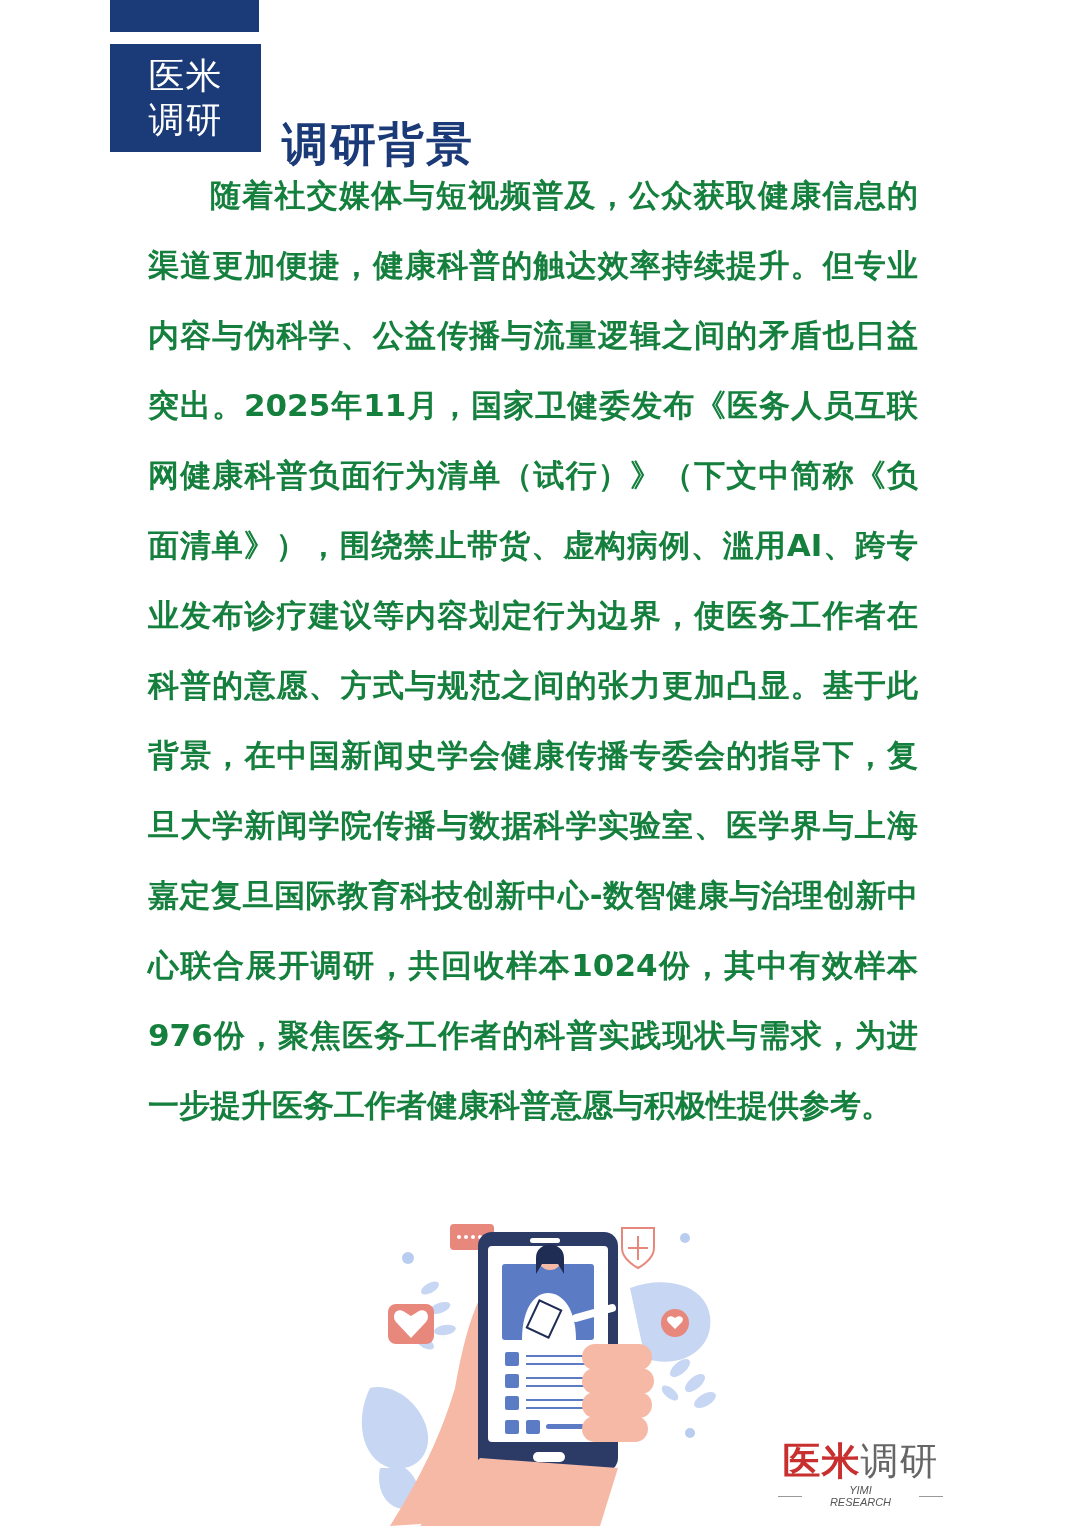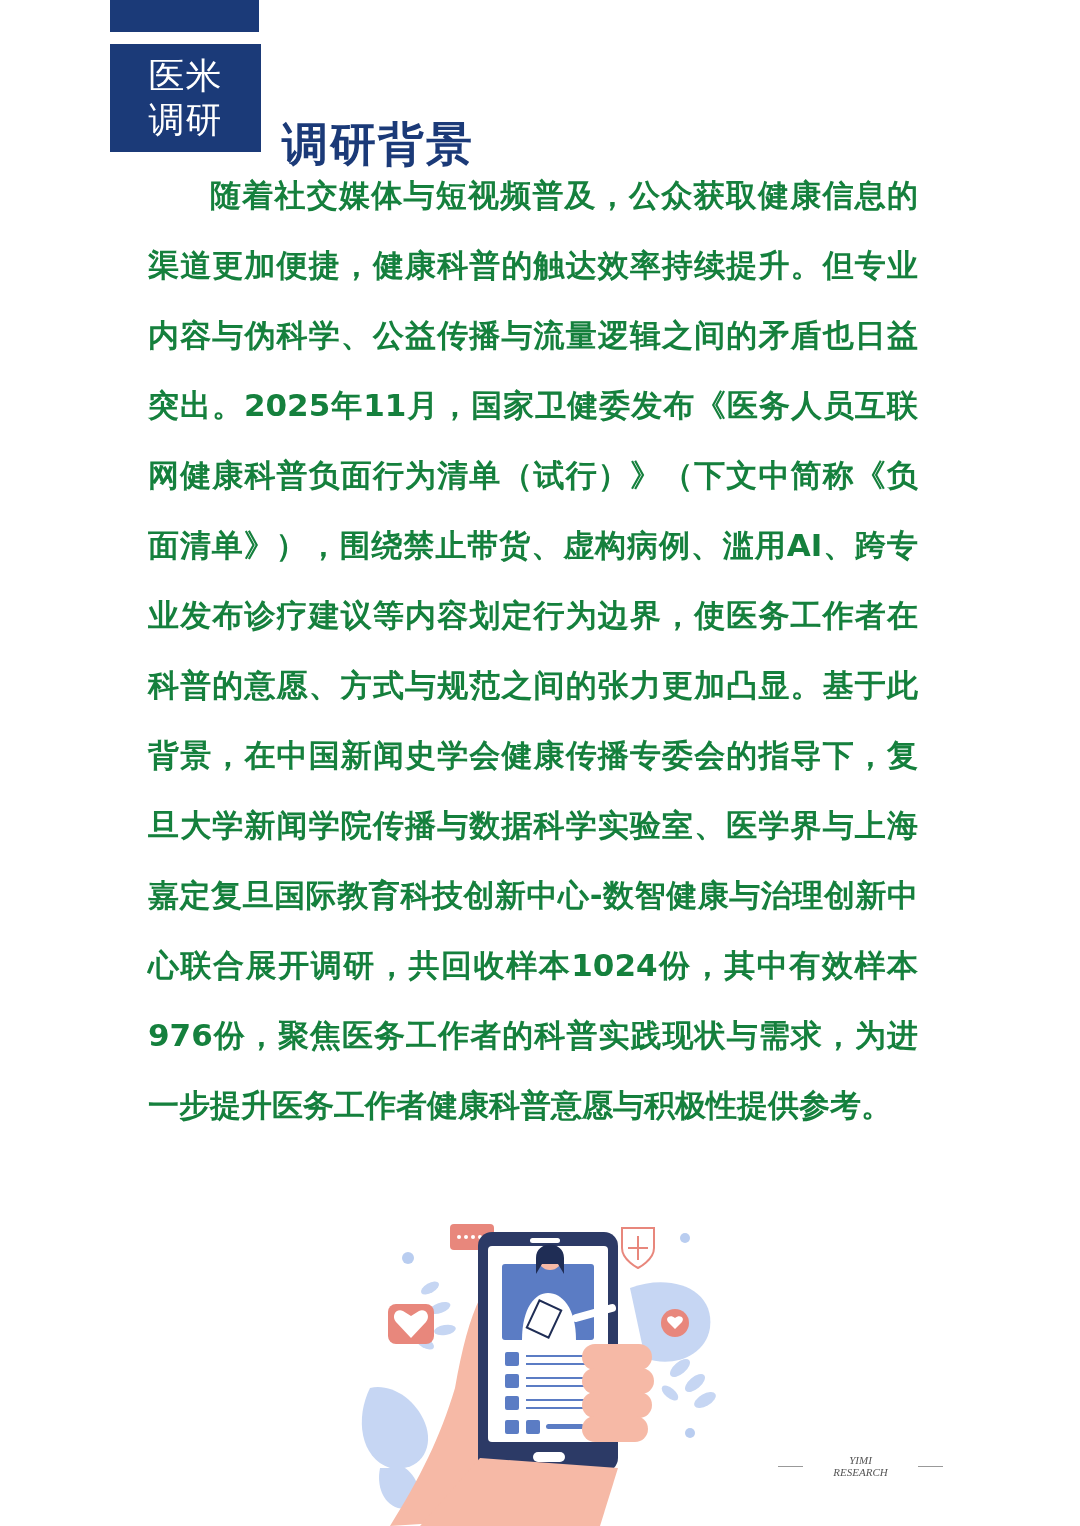--- a/index.html
+++ b/index.html
@@ -7,21 +7,21 @@
   .top-bar { position:absolute; left:110px; top:0; width:149px; height:32px; background:#1b3a78; }
   .badge { position:absolute; left:110px; top:44px; width:151px; height:108px; background:#1b3a78; color:#ffffff; display:flex; flex-direction:column; justify-content:center; align-items:center; font-size:36px; line-height:44px; font-weight:300; letter-spacing:1px; }
   .title { position:absolute; left:282px; top:70px; font-size:46px; font-weight:bold; color:#1b3a78; letter-spacing:2px; line-height:60px;margin-top:44px; }
   .body-text { position:absolute; left:148px; top:160px; width:770px; color:#15803d; font-size:31px; font-weight:bold; line-height:70px; }
   .body-text p { margin:0; text-indent:2em; text-align:justify; }
   .illustration { position:absolute; left:350px; top:1218px; width:380px; height:308px; }
   .logo { position:absolute; left:778px; top:1440px; width:165px; height:64px; text-align:center; }
   .logo-main { font-size:38px; line-height:42px; letter-spacing:1px; font-family:"DejaVu Serif", "Liberation Serif", serif; }
   .logo-red { color:#c8302f; font-weight:bold; }
   .logo-gray { color:#666666; font-family:"DejaVu Sans", sans-serif; font-weight:300; }
-  .logo-sub { display:flex; align-items:center; justify-content:center; gap:22px; margin-top:14px; font-size:11px; font-style:italic; color:#555; font-family:Liberation Serif, serif; }
+  .logo-sub { display:flex; align-items:center; justify-content:center; gap:22px; margin-top:2px; font-size:11px; font-style:italic; color:#555; font-family:Liberation Sans, sans-serif; }
   .logo-sub .line { width:28px; height:1px; background:#999; }
 </style>
 </head>
 <body>
 
 <div class="top-bar"></div>
 
 <div class="badge">
   <span>医米</span>
   <span>调研</span>
@@ -110,18 +110,21 @@
       <rect x="232" y="126" width="70" height="26" rx="13"></rect>
       <rect x="232" y="150" width="72" height="26" rx="13"></rect>
       <rect x="232" y="174" width="70" height="26" rx="13"></rect>
       <rect x="232" y="198" width="66" height="26" rx="13"></rect>
       <path d="M70 308 L 130 240 L 268 250 L 250 308 Z"></path>
     </g>
   </svg>
 </div>
 
 <div class="logo">
+  <div class="logo-main">
+    <span class="logo-red">医米</span><span class="logo-gray">调研</span>
+  </div>
   <div class="logo-sub">
     <span class="line"></span>
     <span>YIMI RESEARCH</span>
     <span class="line"></span>
   </div>
 </div>
 
 </body></html>

